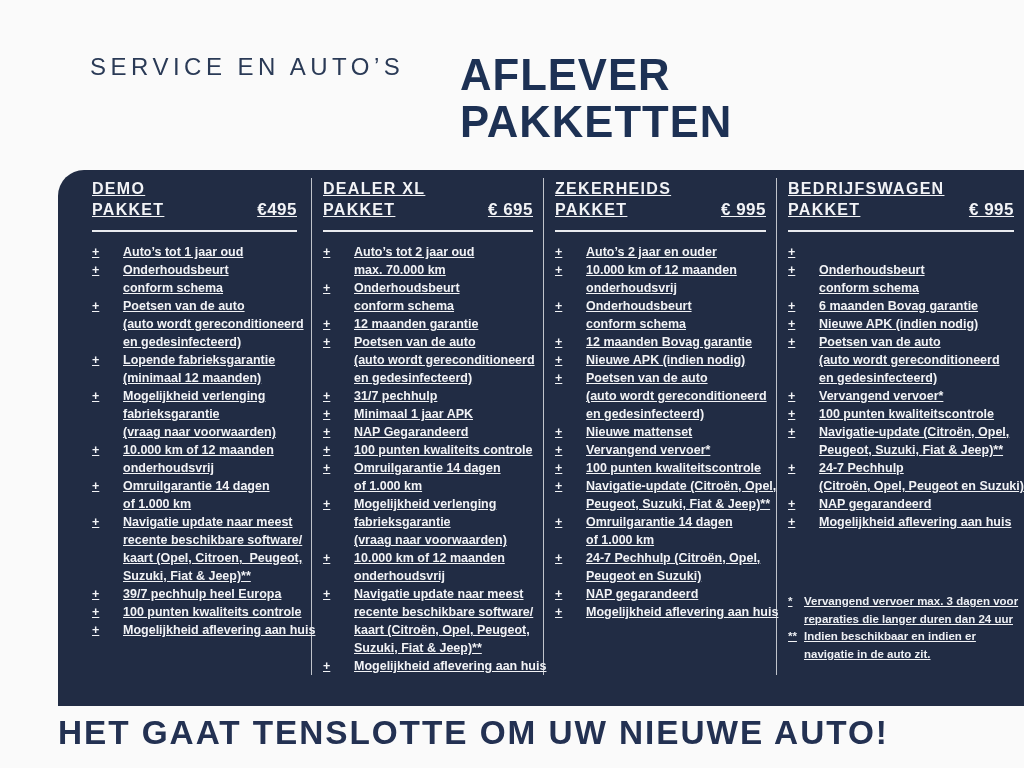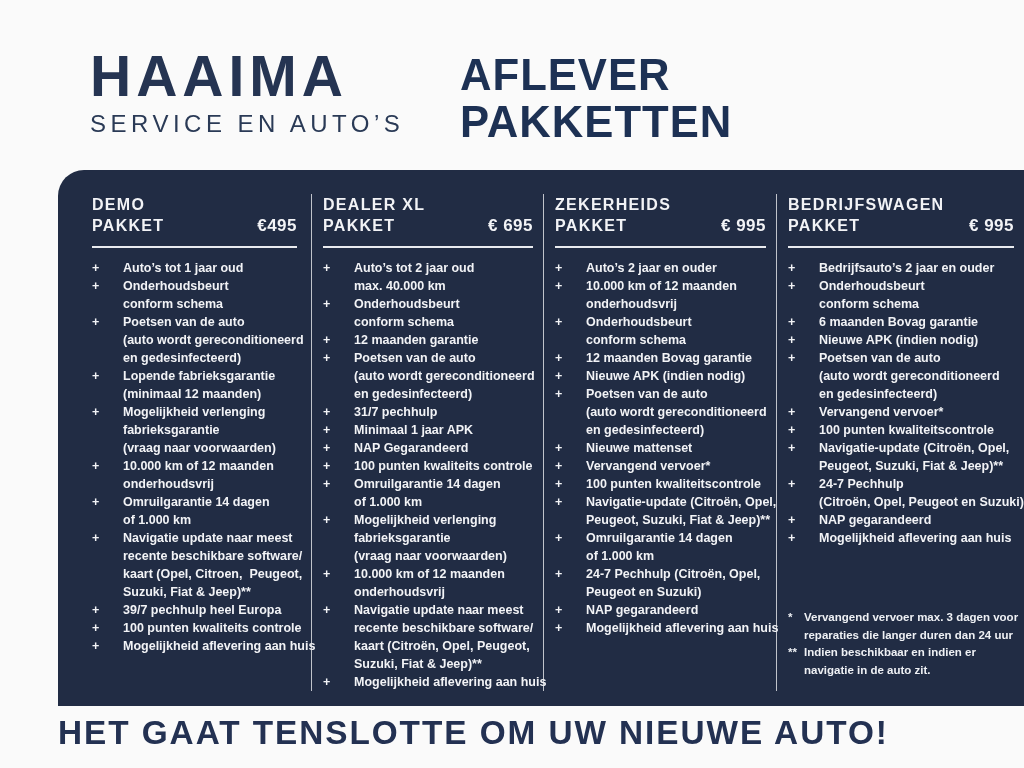--- a/index.html
+++ b/index.html
@@ -16,21 +16,21 @@
   .poster-title{
     position:absolute;left:460px;top:52px;
     font-size:45px;font-weight:800;color:#1d3154;line-height:1.04;letter-spacing:1px;
     transform:scaleX(.97);transform-origin:left top;
   }
   
   .panel{
     position:absolute;left:58px;top:170px;width:966px;height:536px;
     background:#212c44;border-radius:26px 0 0 0;color:#f2f3f6;
   }
-  .grid{display:grid;grid-template-columns:253px 232px 233px 248px;padding-top:24px;height:492px;}
+  .grid{display:grid;grid-template-columns:253px 232px 233px 248px;padding-top:8px;height:492px;text-decoration:underline;}
   .col{padding:0 10px 0 11px;border-left:1px solid rgba(232,234,238,.8);}
   .col:first-child{border-left:none;padding-left:34px;padding-right:14px;}
   .head{display:flex;justify-content:space-between;align-items:flex-end;}
   .head-name{font-size:16px;font-weight:700;letter-spacing:1.3px;line-height:21px;}
   .head-price{font-size:17px;font-weight:700;letter-spacing:.5px;line-height:21px;white-space:nowrap;}
   .rule{height:2px;background:#e9ebef;margin:10px 0 11px 0;border:none;}
   .items{}
   .item{display:flex;font-size:12.5px;line-height:18px;font-weight:700;color:#f2f3f6;}
   .item .m{width:14px;flex:none;}
   .item .t{white-space:pre;margin-left:17px;}
@@ -42,21 +42,20 @@
   .footer-headline{
     position:absolute;left:58px;top:713px;
     font-size:34px;font-weight:700;color:#233152;letter-spacing:2px;white-space:nowrap;
     transform:scaleX(.98);transform-origin:left top;
   }
 </style>
 </head>
 <body>
 
 <div class="logo">
-  <div class="logo-name">HAAIMA</div>
   <div class="logo-tagline">SERVICE EN AUTO’S</div>
 </div>
 <div class="poster-title">
   <div>AFLEVER</div>
   <div>PAKKETTEN</div>
 </div>
 
 <div class="panel">
   <div class="grid">
   <div class="col">
@@ -144,21 +143,21 @@
         <div class="head-name">DEALER XL</div>
         <div class="head-name">PAKKET</div>
       </div>
       <div class="head-price">€ 695</div>
     </div>
     <div class="rule"></div>
     <div class="items">
   <div class="item">
     <span class="m">+</span>
     <span class="t">Auto’s tot 2 jaar oud
-max. 40.000 km</span>
+max. 70.000 km</span>
   </div>
 
   <div class="item">
     <span class="m">+</span>
     <span class="t">Onderhoudsbeurt
 conform schema</span>
   </div>
 
   <div class="item">
     <span class="m">+</span>
@@ -322,21 +321,20 @@
       <div>
         <div class="head-name">BEDRIJFSWAGEN</div>
         <div class="head-name">PAKKET</div>
       </div>
       <div class="head-price">€ 995</div>
     </div>
     <div class="rule"></div>
     <div class="items">
   <div class="item">
     <span class="m">+</span>
-    <span class="t">Bedrijfsauto’s 2 jaar en ouder</span>
   </div>
 
   <div class="item">
     <span class="m">+</span>
     <span class="t">Onderhoudsbeurt
 conform schema</span>
   </div>
 
   <div class="item">
     <span class="m">+</span>

